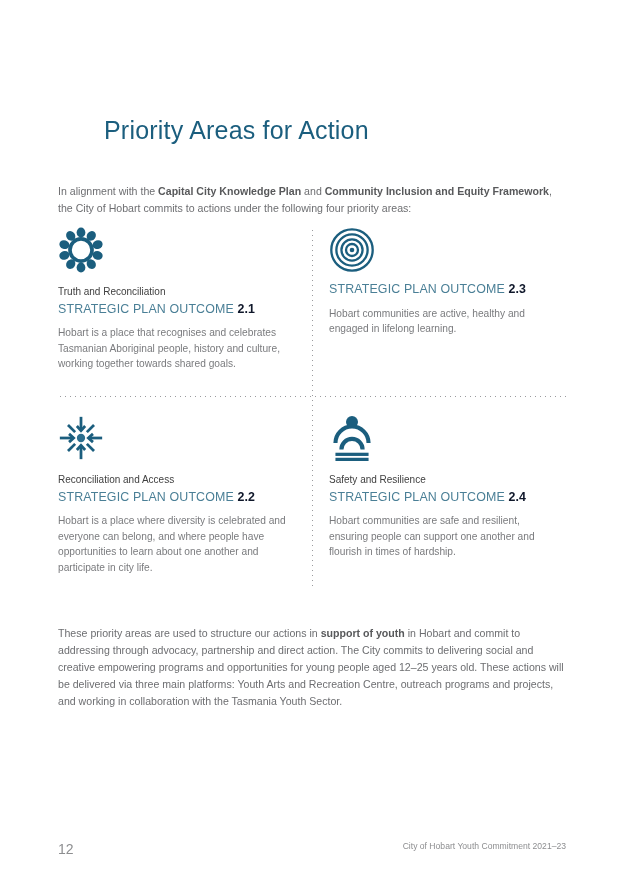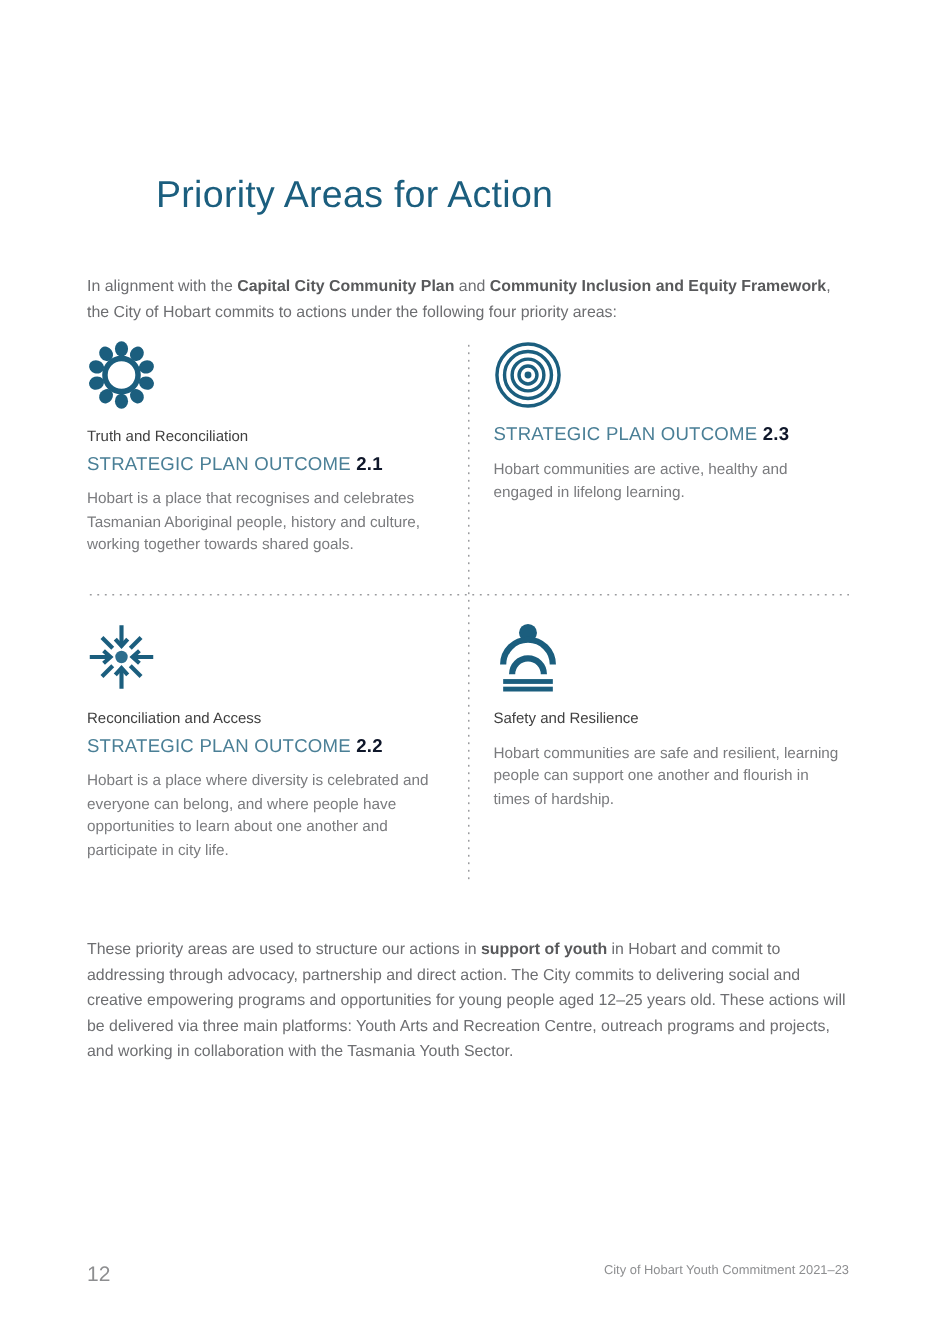--- a/index.html
+++ b/index.html
@@ -148,21 +148,21 @@
     text-align: right;
   }
 </style>
 </head>
 <body>
 
 <div class="page">
 
   <h1 class="page-title">Priority Areas for Action</h1>
 
-  <p class="intro"><span>In alignment with the </span><b>Capital City Community Plan</b><span> and </span><b>Community Inclusion and Equity Framework</b><span>, the City of Hobart commits to actions under the following four priority areas:</span></p>
+  <p class="intro"><span>In alignment with the </span><b>Capital City Knowledge Plan</b><span> and </span><b>Community Inclusion and Equity Framework</b><span>, the City of Hobart commits to actions under the following four priority areas:</span></p>
 
   <div class="divider-h"></div>
   <div class="divider-v"></div>
 
   <div class="grid">
 
     <div class="quad q1">
       <div class="icon-wrap">
         <svg width="46" height="46" viewBox="0 0 100 100" aria-hidden="true">
           <g fill="#1b5e7e">
@@ -246,21 +246,22 @@
       <div class="icon-wrap">
         <svg width="46" height="48" viewBox="0 0 100 104" aria-hidden="true">
           <circle cx="50" cy="17" r="13" fill="#1b5e7e"></circle>
           <path d="M14 63 A36 36 0 0 1 86 63" fill="none" stroke="#1b5e7e" stroke-width="9"></path>
           <path d="M27 77 A23 23 0 0 1 73 77" fill="none" stroke="#1b5e7e" stroke-width="9"></path>
           <rect x="14" y="84" width="72" height="7" fill="#1b5e7e"></rect>
           <rect x="14" y="95" width="72" height="7" fill="#1b5e7e"></rect>
         </svg>
       </div>
       <div class="quad-title">Safety and Resilience</div>
-      <div class="quad-body">Hobart communities are safe and resilient, learning people can support one another and flourish in times of hardship.</div>
+      <div class="quad-outcome"><span>STRATEGIC PLAN OUTCOME</span> <span class="num">2.4</span></div>
+      <div class="quad-body">Hobart communities are safe and resilient, ensuring people can support one another and flourish in times of hardship.</div>
     </div>
 
   </div>
 
   <p class="closing"><span>These priority areas are used to structure our actions in </span><b>support of youth</b><span> in Hobart and commit to addressing through advocacy, partnership and direct action. The City commits to delivering social and creative empowering programs and opportunities for young people aged 12–25 years old. These actions will be delivered via three main platforms: Youth Arts and Recreation Centre, outreach programs and projects, and working in collaboration with the Tasmania Youth Sector.</span></p>
 
   <div class="footer-page">12</div>
   <div class="footer-doc">City of Hobart Youth Commitment 2021–23</div>
 
 </div>

